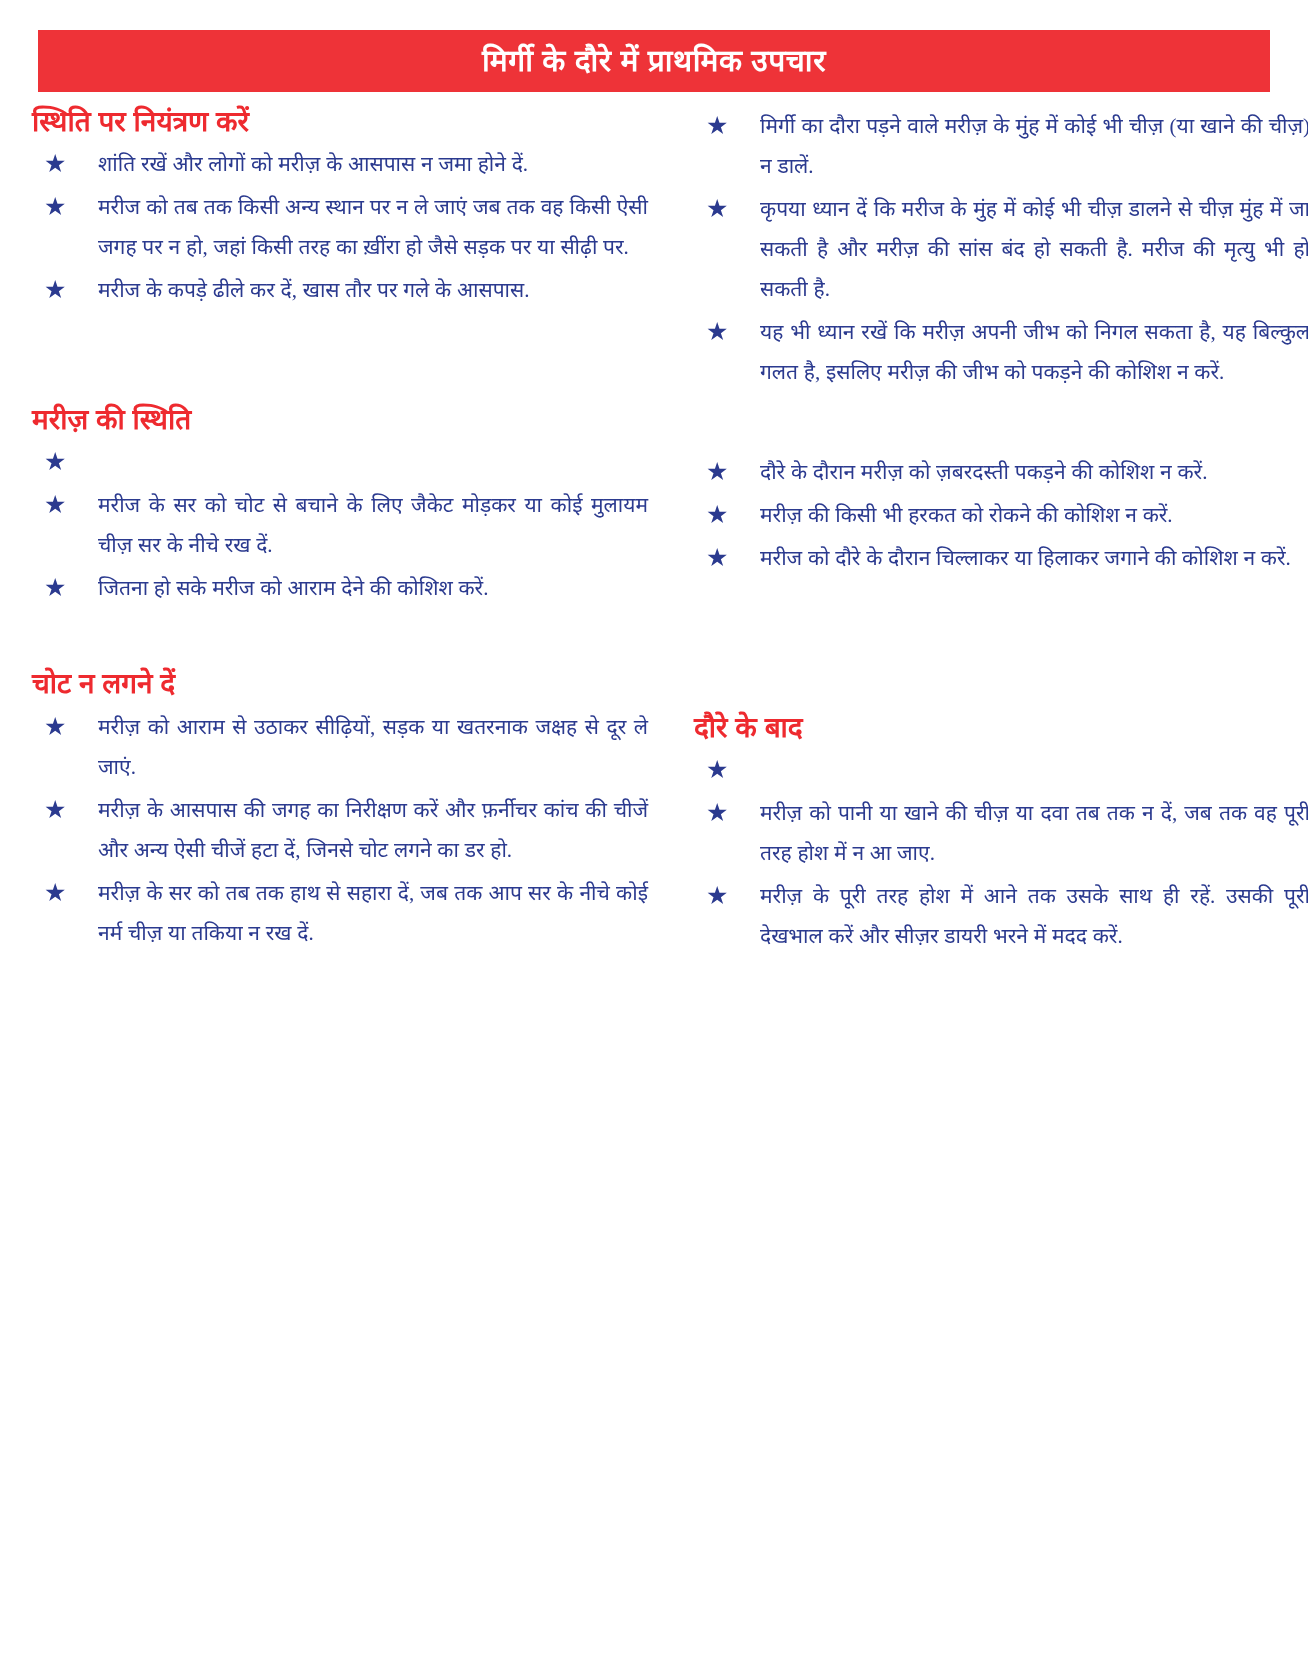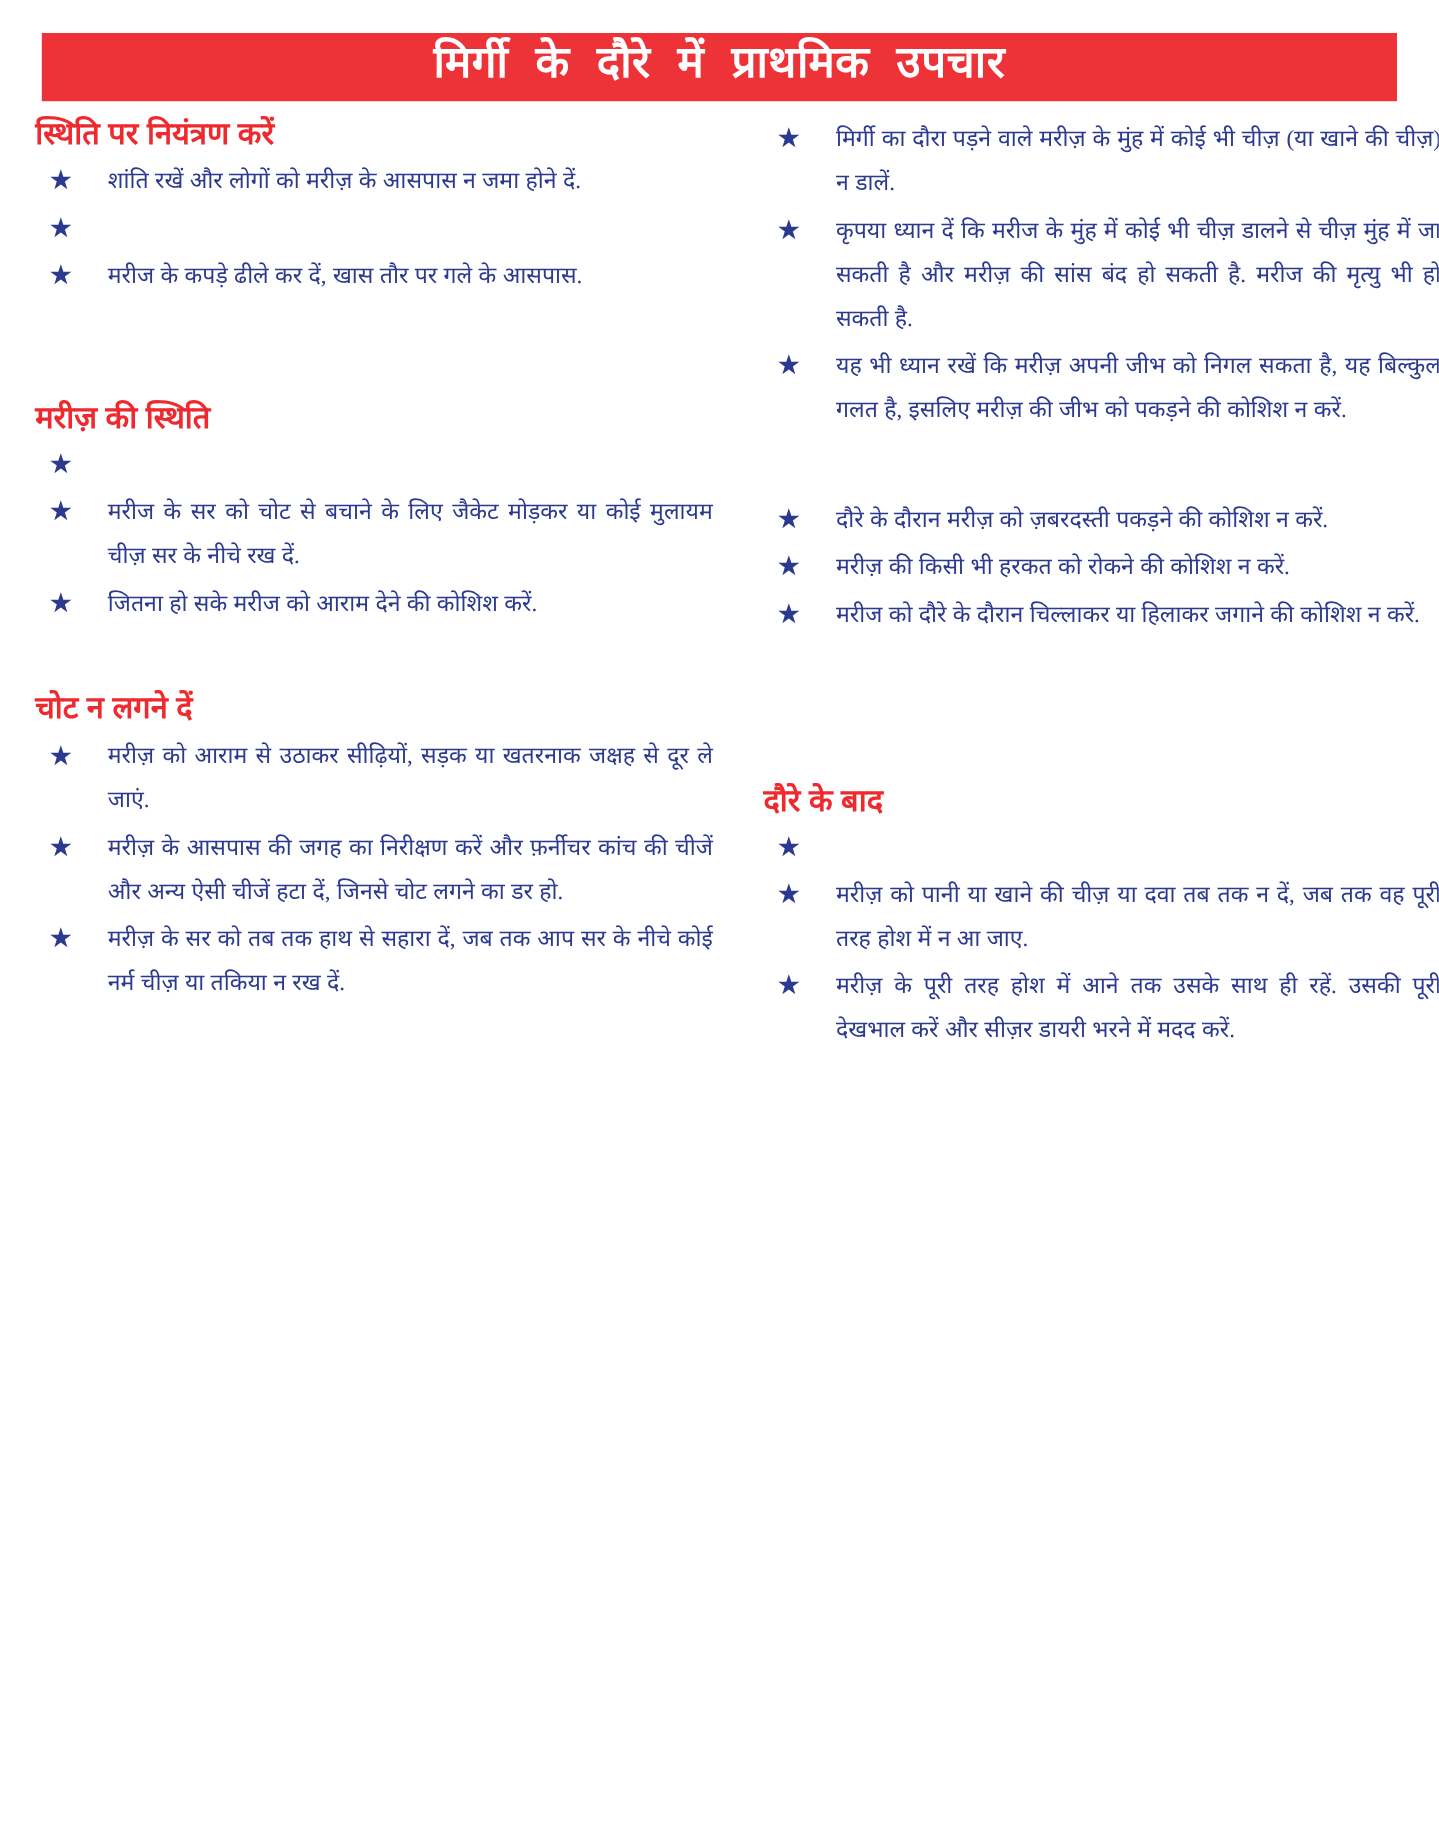--- a/index.html
+++ b/index.html
@@ -31,23 +31,23 @@
     margin: 30px 38px 0 38px;
     background: #ee3338;
     height: 62px;
     display: flex;
     align-items: center;
     justify-content: center;
     box-sizing: border-box;
   }
   .banner-title {
     color: #ffffff;
-    font-family: Liberation Mono, monospace;
+    font-family: Liberation Sans, sans-serif;
     font-weight: 700;
-    font-size: 40px;
+    font-size: 30px;
     letter-spacing: 0.5px;
     line-height: 1;
     white-space: nowrap;
   }
 
   
   .columns {
     display: flex;
     gap: 44px;
     padding: 14px 26px 0 30px;
@@ -127,20 +127,21 @@
 
       <div class="section">
         <div class="section-title">स्थिति पर नियंत्रण करें</div>
         <ul class="bullets">
           <li class="bullet">
             <span class="bullet-star">★</span>
             <span class="bullet-text">शांति रखें और लोगों को मरीज़ के आसपास न जमा होने दें.</span>
           </li>
           <li class="bullet">
             <span class="bullet-star">★</span>
+            <span class="bullet-text">मरीज को तब तक किसी अन्य स्थान पर न ले जाएं जब तक वह किसी ऐसी जगह पर न हो, जहां किसी तरह का ख़ींरा हो जैसे सड़क पर या सीढ़ी पर.</span>
           </li>
           <li class="bullet">
             <span class="bullet-star">★</span>
             <span class="bullet-text">मरीज के कपड़े ढीले कर दें, खास तौर पर गले के आसपास.</span>
           </li>
         </ul>
       </div>
 
       <div class="gap-lg"></div>
 

